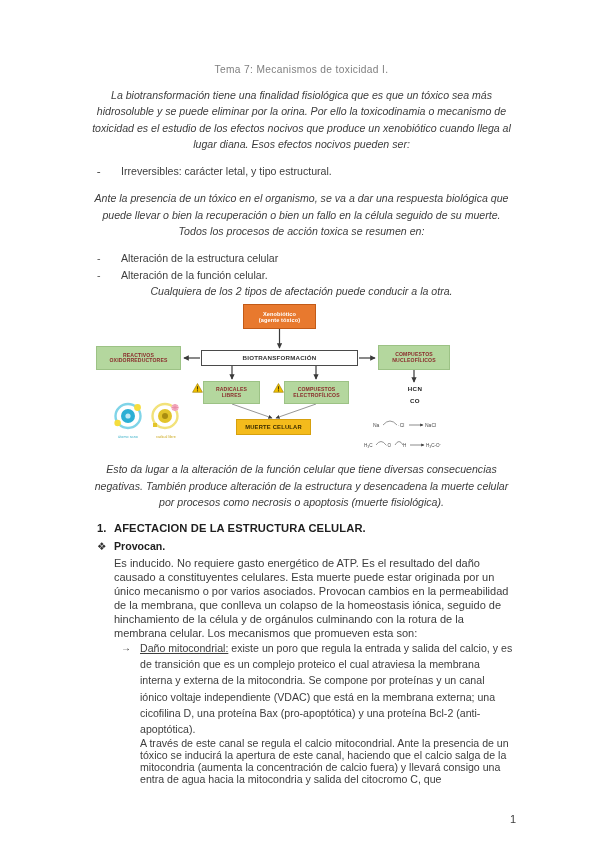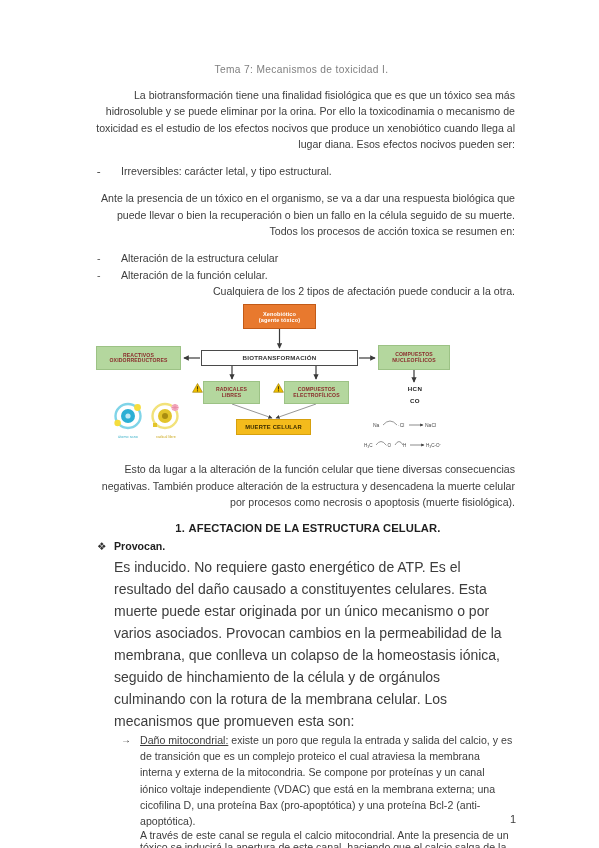--- a/index.html
+++ b/index.html
@@ -34,21 +34,22 @@
     color: #808080;
     letter-spacing: 0.35px;
     margin: 0 0 12px 0;
     font-weight: 400;
   }
   p.para {
     font-size: 10.6px;
     line-height: 16.3px;
     margin: 0 0 11px 0;
     color: #3d3d3d;
-    text-align: right;
+    text-align: center;
+    font-style: italic;
   }
   p.para.tight { margin-bottom: 0; }
 
   ul.dash-list {
     list-style: none;
     margin: 0 0 11px 0;
     padding: 0;
   }
   ul.dash-list li {
     font-size: 10.6px;
@@ -159,42 +160,41 @@
 
   
   h2.sec-head {
     font-size: 11.2px;
     font-weight: bold;
     color: #1f1f1f;
     margin: 0 0 3px 0;
     padding-left: 9px;
     line-height: 15px;
     letter-spacing: 0.1px;
-    text-align: center;
   }
   h2.sec-head .num { display: inline-block; width: 17px; }
 
   .sub-item {
     font-size: 10.6px;
     line-height: 15.5px;
     color: #1f1f1f;
     padding-left: 9px;
     margin: 0 0 1px 0;
     font-weight: bold;
   }
   .sub-item .floret {
     display: inline-block;
     width: 17px;
     color: #333;
     font-weight: normal;
   }
 
   p.indent {
-    font-size: 14px;
-    line-height: 22px;
+    font-size: 11px;
+    line-height: 14px;
     margin: 0;
     padding-left: 26px;
     color: #3d3d3d;
   }
   p.indent2 {
     font-size: 10.6px;
     line-height: 12px;
     margin: 0;
     padding-left: 52px;
     color: #3d3d3d;

